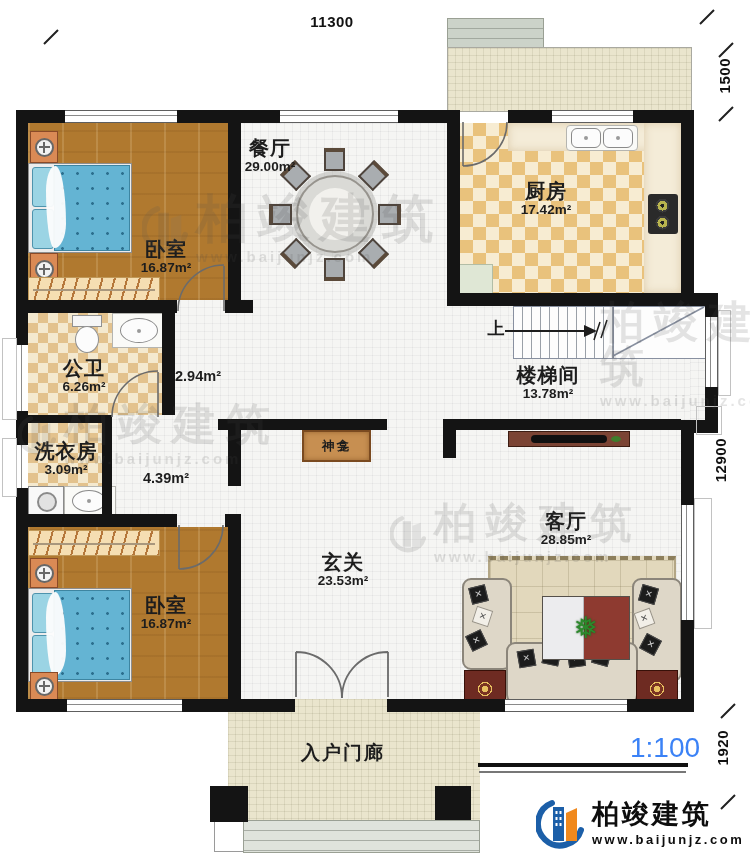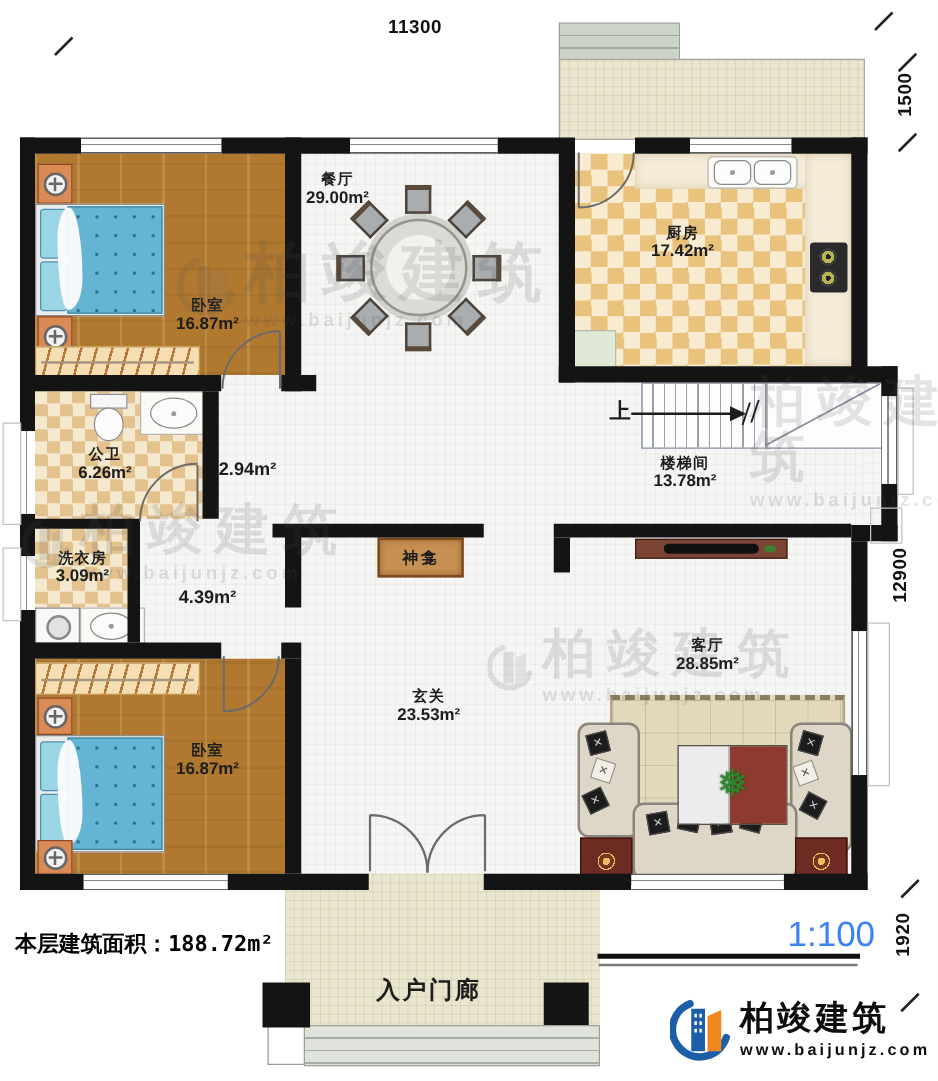--- a/index.html
+++ b/index.html
@@ -14,21 +14,21 @@
   .outdoor{background-color:#eae5cd;background-image:linear-gradient(rgba(125,120,90,.14) 1px,transparent 1px),linear-gradient(90deg,rgba(125,120,90,.14) 1px,transparent 1px);background-size:7px 7px;}
   .marble{background:#f4ecd8;box-shadow:inset 0 0 8px rgba(190,160,110,.45);}
   
   .wall{position:absolute;background:#141414;}
   .window{position:absolute;}
   .window.h{background:linear-gradient(to bottom,#5e5e5e 0 1px,#fff 1px 5px,#8a8a8a 5px 6px,#fff 6px 12px,#5e5e5e 12px 13px);}
   .window.v{background:linear-gradient(to right,#5e5e5e 0 1px,#fff 1px 5px,#8a8a8a 5px 6px,#fff 6px 12px,#5e5e5e 12px 13px);}
   .sill{position:absolute;border:1px solid #c2c2c2;}
   
   .rlabel{position:absolute;text-align:center;font-weight:bold;color:#1d1d1d;line-height:1.12;white-space:nowrap;transform:translateX(-50%);}
-  .rname{display:block;font-size:12px;letter-spacing:1px;}
+  .rname{display:block;font-size:20px;letter-spacing:1px;}
   .rname.big{font-size:19px;letter-spacing:2px;}
   .rarea{display:block;font-size:13.5px;}
   .alab{position:absolute;font-weight:bold;font-size:14.5px;color:#1d1d1d;transform:translateX(-50%);white-space:nowrap;}
   .dim{position:absolute;font-weight:bold;font-size:15px;color:#111;letter-spacing:.5px;}
   .dim.h{transform:translateX(-50%);}
   .dim.v{writing-mode:vertical-rl;transform:rotate(180deg);}
   
   .nightstand{position:absolute;background:#da8a55;border:1.5px solid #8a4a28;display:flex;align-items:center;justify-content:center;}
   .nightstand::after{content:"";width:15px;height:15px;border-radius:50%;border:2px solid #676767;
      background:linear-gradient(#676767 0 0) center/2px 11px no-repeat,linear-gradient(#676767 0 0) center/11px 2px no-repeat,#f2f2f2;}
@@ -287,21 +287,21 @@
     <span class="rarea">23.53m²</span>
   </div>
   <div class="rlabel" style="left:566px;top:510px;">
     <span class="rname">客厅</span>
     <span class="rarea">28.85m²</span>
   </div>
   <div class="rlabel" style="left:166px;top:594px;">
     <span class="rname">卧室</span>
     <span class="rarea">16.87m²</span>
   </div>
-  <div class="rlabel" style="left:343px;top:742px;margin-top:40px;">
+  <div class="rlabel" style="left:343px;top:742px;">
     <span class="rname big">入户门廊</span>
   </div>
   <div class="alab" style="left:496px;top:317px;font-size:17px;">上</div>
 
   <div class="dim h" style="left:332px;top:13px;">11300</div>
   <div class="dim v" style="left:716px;top:58px;">1500</div>
   <div class="dim v" style="left:712px;top:438px;">12900</div>
   <div class="dim v" style="left:714px;top:730px;">1920</div>
 
   <div class="wm" style="left:142px;top:192px;">
@@ -338,21 +338,20 @@
       <rect x="17" y="10" width="11" height="34" fill="#555"></rect>
       <polygon points="30,16 41,12 41,44 30,44" fill="#777"></polygon>
     </svg>
     <div class="col">
       <span class="big" style="font-size:42px;">柏竣建筑</span>
       <span class="url">www.baijunjz.com</span>
     </div>
   </div>
 
   <div class="stats">
-    <div><span>本层建筑面积：</span><span class="val">188.72m²</span></div>
   </div>
 
   <div class="tb-scale">1:100</div>
   <div class="tb-line1"></div>
   <div class="tb-line2"></div>
 
   <div class="logo">
     <svg width="48" height="54" viewBox="0 0 48 54">
       <path d="M16 6 A22 22 0 1 0 45 33" fill="none" stroke="#1c5fa8" stroke-width="6" stroke-linecap="round"></path>
       <rect x="17" y="10" width="11" height="34" fill="#1c5fa8"></rect>

